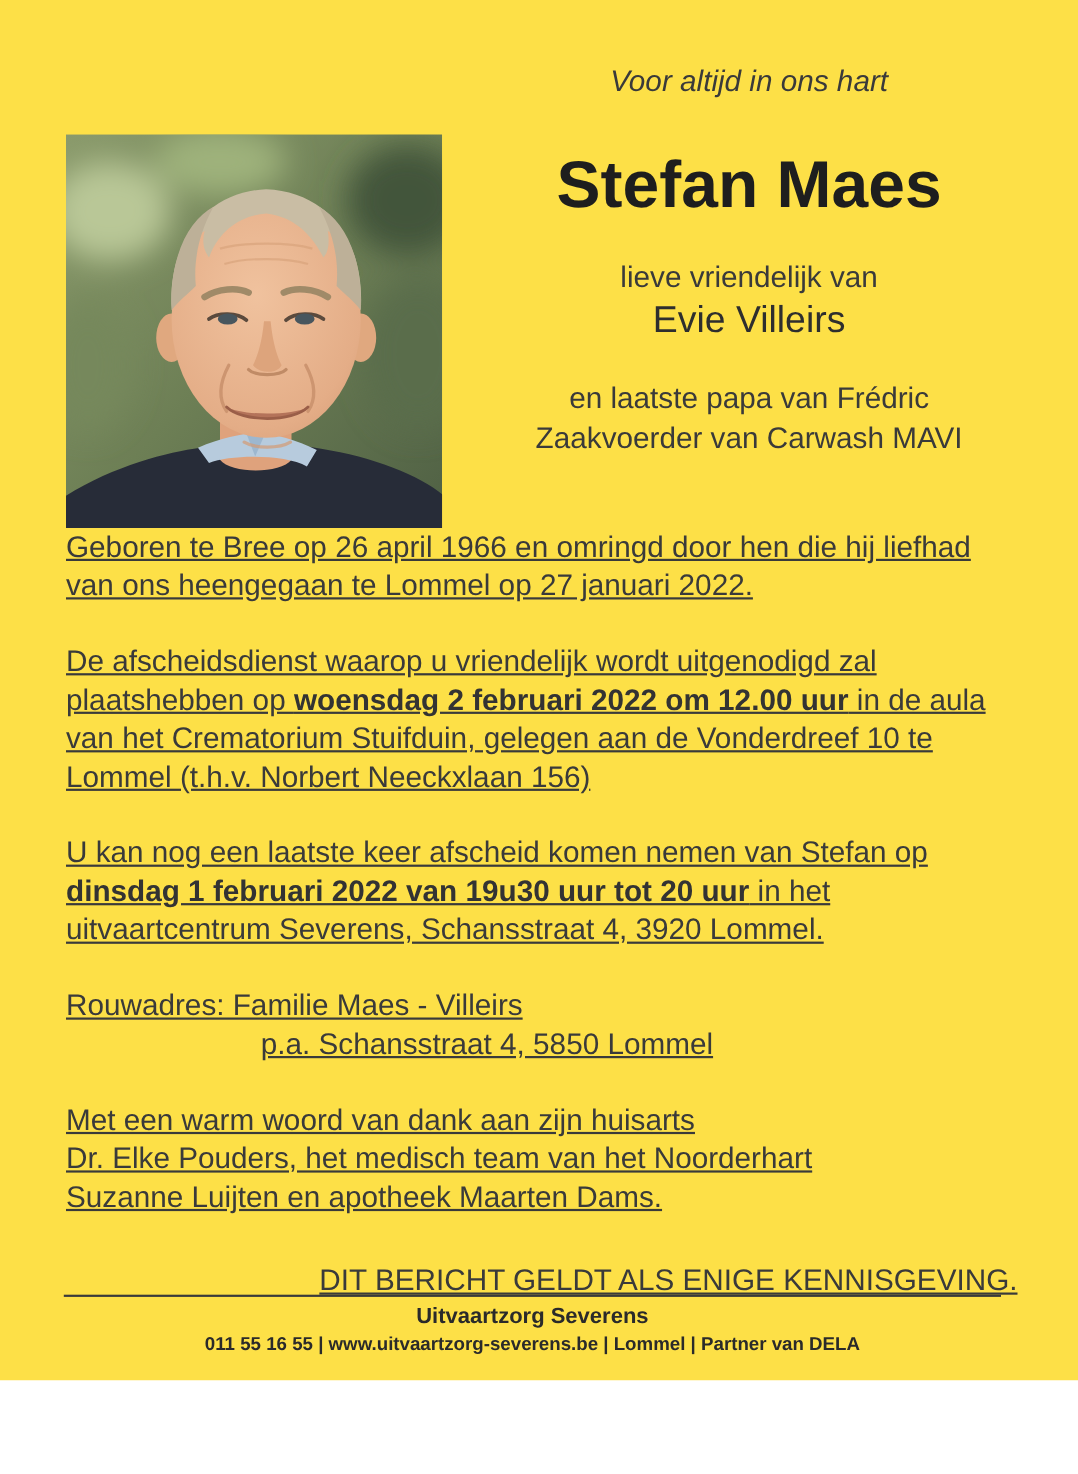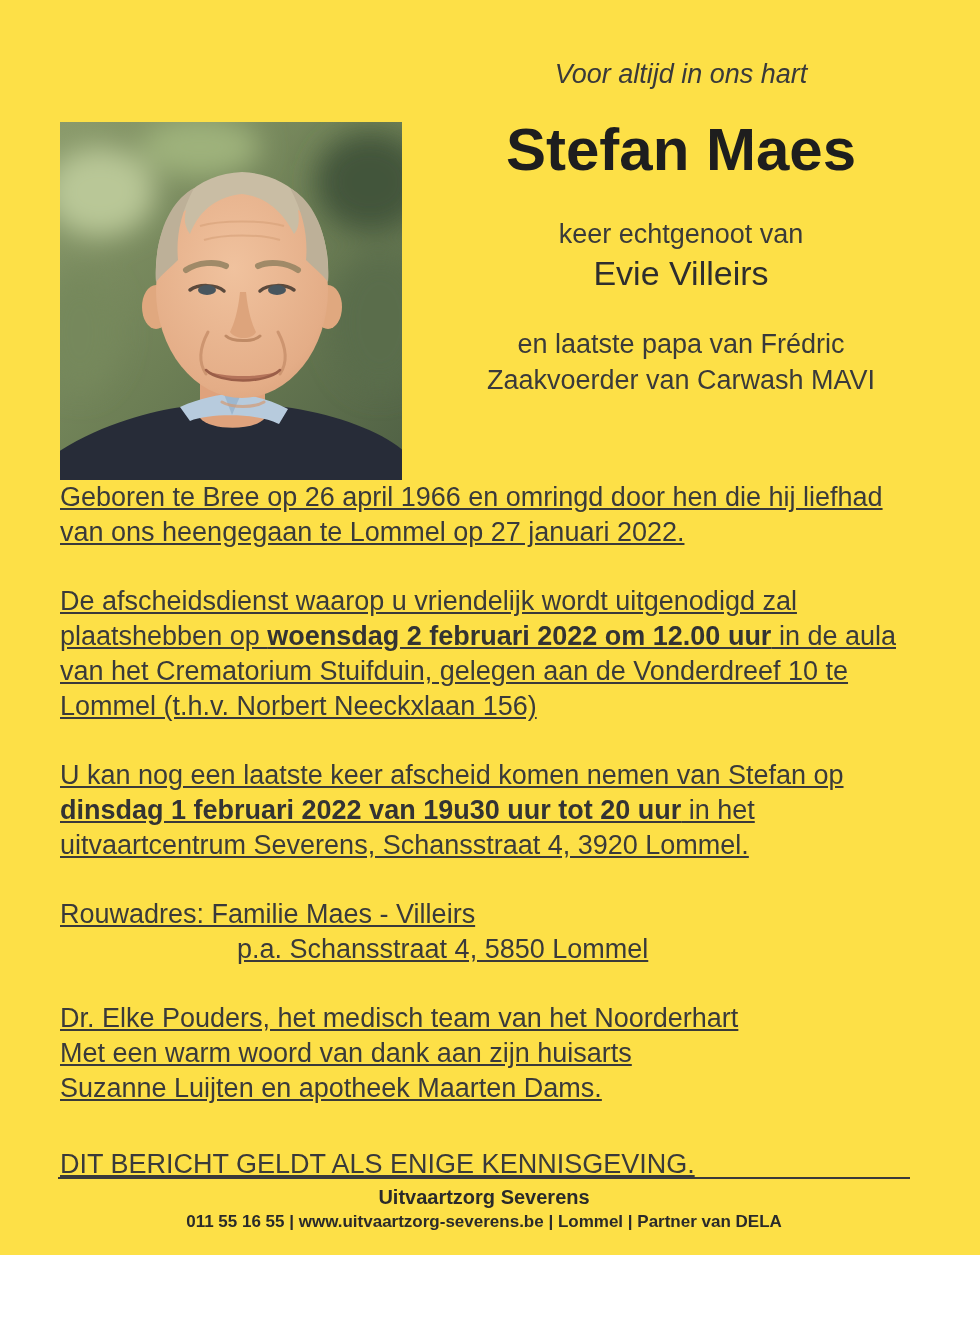--- a/index.html
+++ b/index.html
@@ -22,32 +22,32 @@
     margin: 122px 0 0 60px;
     overflow: hidden;
   }
   .photo svg { display: block; width: 100%; height: 100%; }
   .header {
     flex: 1 1 auto;
     text-align: center;
     padding: 57px 30px 0 10px;
   }
   .tagline { font-style: italic; font-size: 27px; line-height: 34px; color: #3a3a3a; }
-  .name { margin: 26px 0 0; font-size: 60px; line-height: 66px; font-weight: bold; color: #1e1e1e; }
+  .name { margin: 44px 0 0; font-size: 60px; line-height: 66px; font-weight: bold; color: #1e1e1e; }
   .rel { font-size: 27px; line-height: 36px; color: #3a3a3a; }
   .rel-spouse { margin-top: 33px; }
   .spouse { font-size: 34px; line-height: 42px; color: #2e2e2e; }
   .rel-child { margin-top: 32px; }
   .occupation { }
   .body-text { padding: 0 55px 0 60px; font-size: 27px; line-height: 35px; text-decoration: underline; }
   .body-text p { margin: 0 0 34px; }
   .first-para { margin-top: 38px; }
   .body-text strong { font-weight: bold; color: #333333; }
   .indent-line { padding-left: 177px; }
-  .center { text-align: left; }
+  .center { text-align: right; }
   .notice { margin-top: 41px !important; }
   .footer {
     position: absolute;
     left: 0; right: 12px; bottom: 0;
     height: 78px;
     text-align: center;
   }
   .footer-rule {
     border: none;
     border-top: 2px solid #3a3a3a;
@@ -111,21 +111,21 @@
         <path d="M218,210 C226,225 228,240 220,252" stroke="#cd9570" stroke-width="3" fill="none" stroke-linecap="round"></path>
         <path d="M146,248 C160,262 206,262 220,248 C206,256 160,256 146,248 Z" fill="#b4735a"></path>
         <path d="M146,248 C160,262 206,262 220,248" stroke="#9a5e48" stroke-width="2.5" fill="none" stroke-linecap="round"></path>
         <path d="M162,280 C172,286 194,286 204,280" stroke="#d39a74" stroke-width="3" fill="none" stroke-linecap="round" opacity="0.7"></path>
       </svg>
     </div>
 
     <div class="header">
       <div class="tagline">Voor altijd in ons hart</div>
       <h1 class="name">Stefan Maes</h1>
-      <div class="rel rel-spouse">keer echtgenoot van</div>
+      <div class="rel rel-spouse">lieve vriendelijk van</div>
       <div class="spouse">Evie Villeirs</div>
       <div class="rel rel-child">en laatste papa van Frédric</div>
       <div class="rel occupation">Zaakvoerder van Carwash MAVI</div>
     </div>
   </div>
 
   <div class="body-text">
     <p class="first-para">Geboren te Bree op 26 april 1966 en omringd door hen die hij liefhad van ons heengegaan te Lommel op 27 januari 2022.</p>
 
     <p><span>De afscheidsdienst waarop u vriendelijk wordt uitgenodigd zal plaatshebben op </span><strong>woensdag 2 februari 2022 om 12.00 uur</strong><span> in de aula van het Crematorium Stuifduin, gelegen aan de Vonderdreef 10 te Lommel (t.h.v. Norbert Neeckxlaan 156)</span></p>
@@ -133,22 +133,22 @@
     <p><span>U kan nog een laatste keer afscheid komen nemen van Stefan op </span><strong>dinsdag 1 februari 2022 van 19u30 uur tot 20 uur</strong><span> in het uitvaartcentrum Severens, Schansstraat 4, 3920 Lommel.</span></p>
 
     <p>
       </p>
       <div>Rouwadres: Familie Maes - Villeirs</div>
       <div class="indent-line">p.a. Schansstraat 4, 5850 Lommel</div>
     <p></p>
 
     <p class="center">
       </p>
+      <div>Met een warm woord van dank aan zijn huisarts</div>
       <div>Dr. Elke Pouders, het medisch team van het Noorderhart</div>
-      <div>Met een warm woord van dank aan zijn huisarts</div>
       <div>Suzanne Luijten en apotheek Maarten Dams.</div>
     <p></p>
 
     <p class="center notice">DIT BERICHT GELDT ALS ENIGE KENNISGEVING.</p>
   </div>
 
   <div class="footer">
     <hr class="footer-rule">
     <div class="company">Uitvaartzorg Severens</div>
     <div class="contact">011 55 16 55 | www.uitvaartzorg-severens.be | Lommel | Partner van DELA</div>

